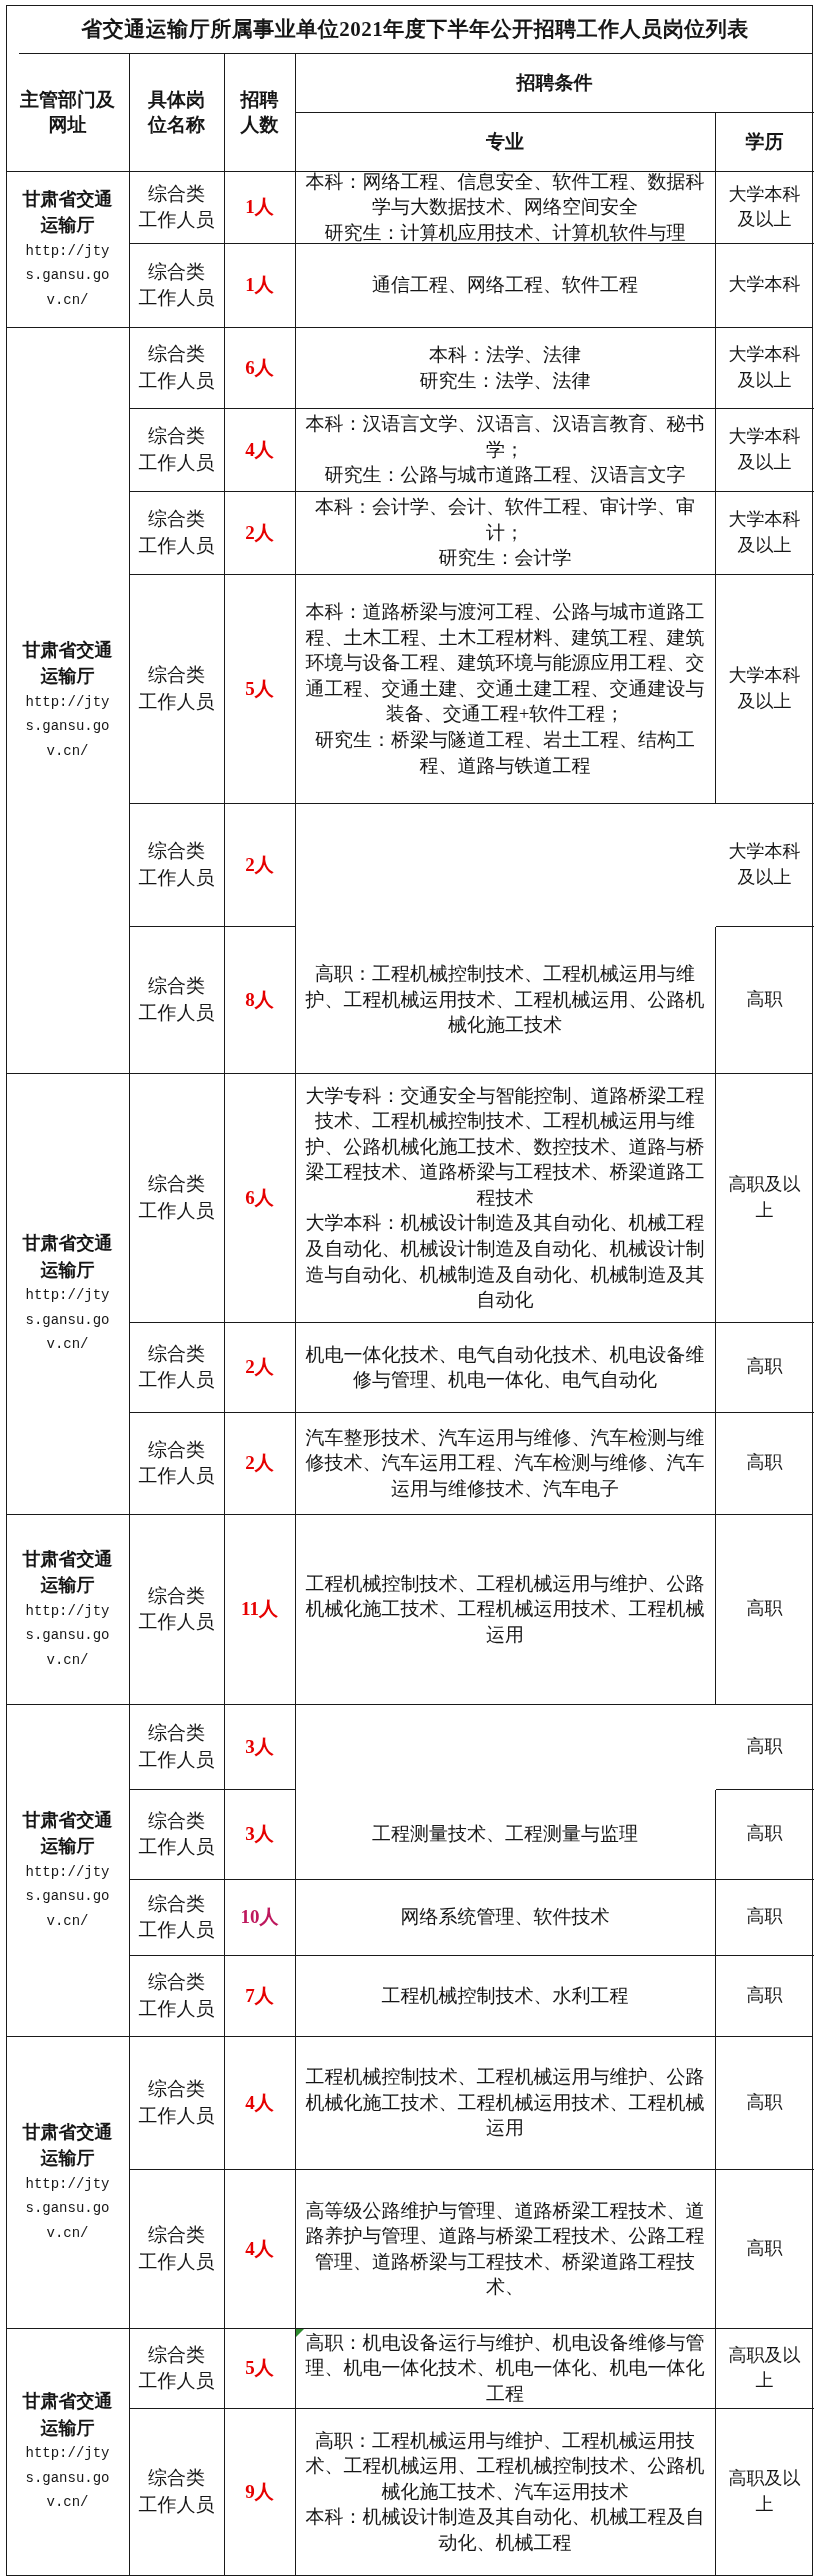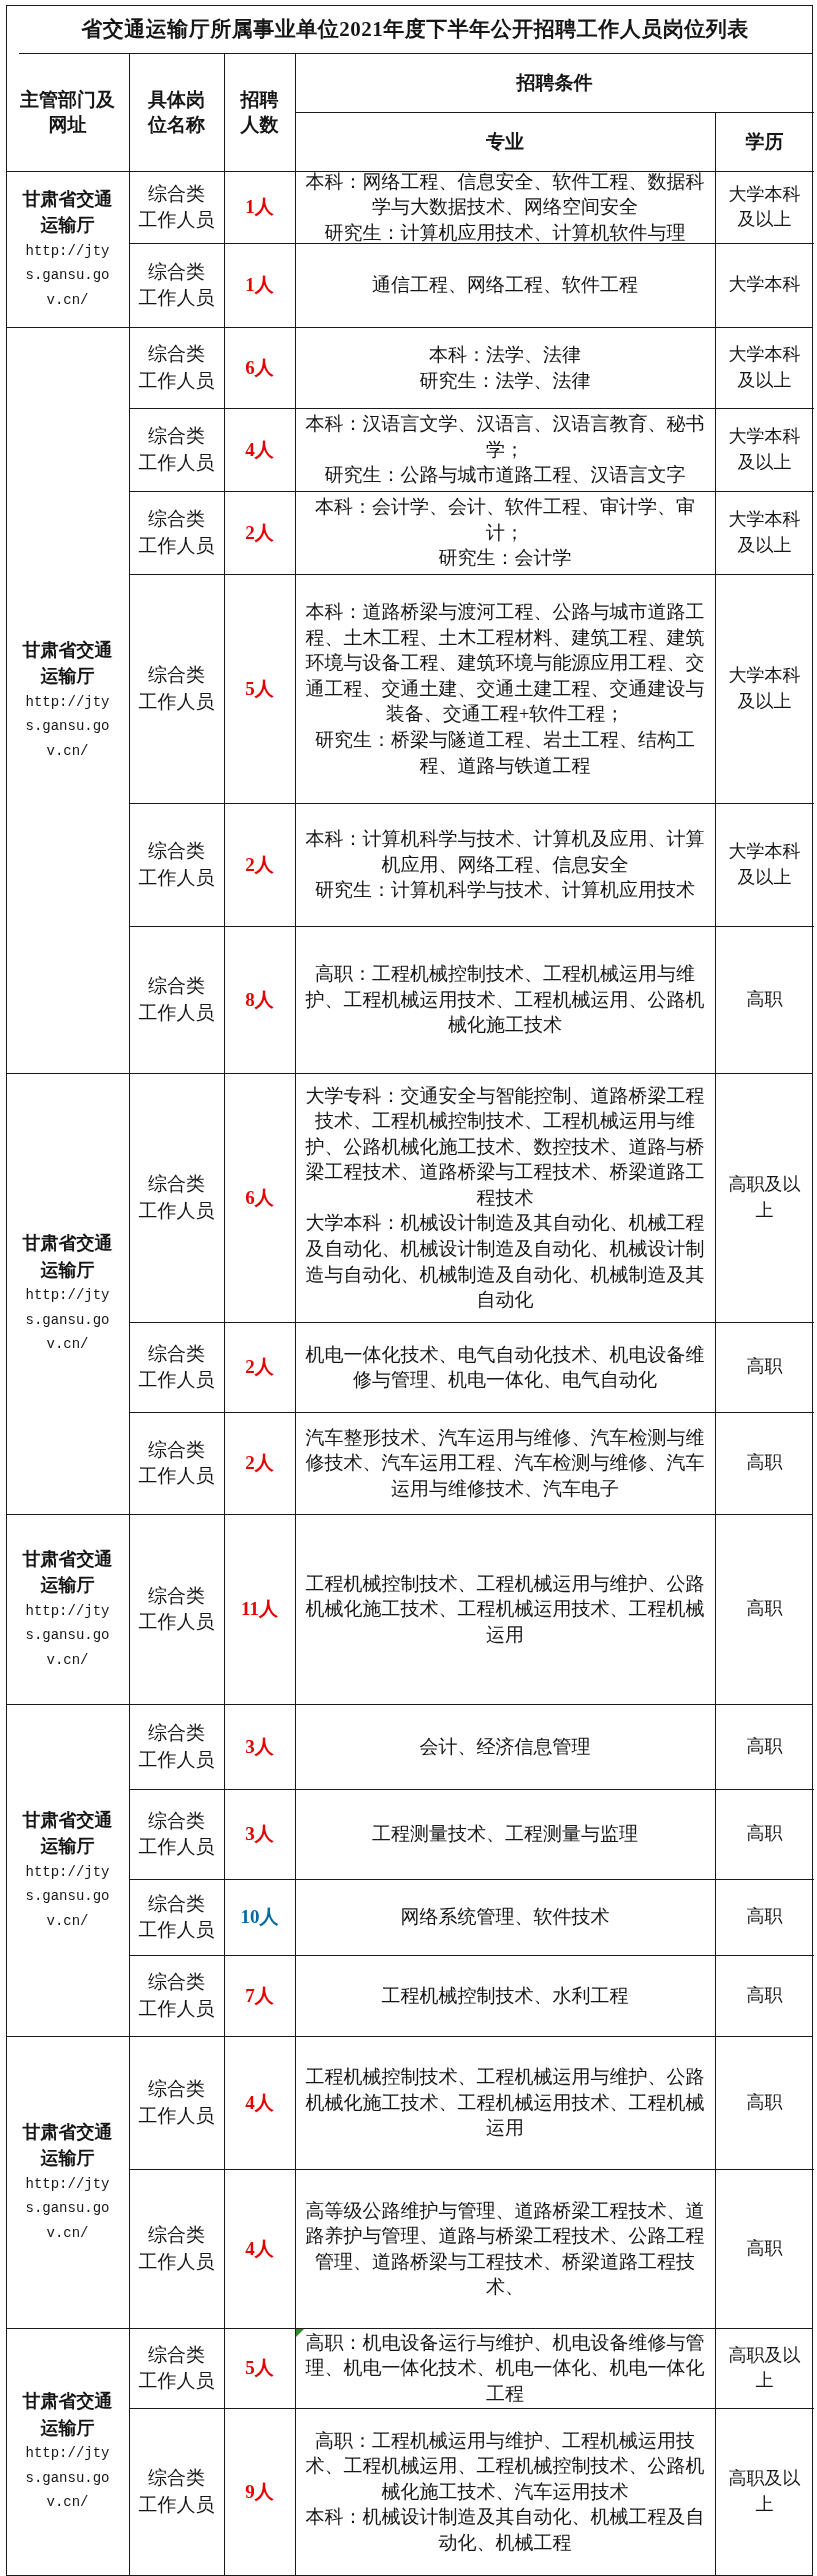--- a/index.html
+++ b/index.html
@@ -106,24 +106,20 @@
 工作人员</div>
           <div class="cell cnt" style="grid-area: 4 / 3; color: rgb(230, 0, 0);">5人</div>
           <div class="cell major" style="grid-area: 4 / 4;">
             <div class="seg">本科：道路桥梁与渡河工程、公路与城市道路工程、土木工程、土木工程材料、建筑工程、建筑环境与设备工程、建筑环境与能源应用工程、交通工程、交通土建、交通土建工程、交通建设与装备、交通工程+软件工程；</div>
             <div class="seg">研究生：桥梁与隧道工程、岩土工程、结构工程、道路与铁道工程</div>
           </div>
           <div class="cell edu last-col" style="grid-area: 4 / 5;">大学本科及以上</div>
           <div class="cell pos" style="grid-area: 5 / 2;">综合类
 工作人员</div>
           <div class="cell cnt" style="grid-area: 5 / 3; color: rgb(230, 0, 0);">2人</div>
-          <div class="cell major" style="grid-area: 5 / 4;">
-            <div class="seg">本科：计算机科学与技术、计算机及应用、计算机应用、网络工程、信息安全</div>
-            <div class="seg">研究生：计算机科学与技术、计算机应用技术</div>
-          </div>
           <div class="cell edu last-col" style="grid-area: 5 / 5;">大学本科及以上</div>
           <div class="cell pos no-bb" style="grid-area: 6 / 2;">综合类
 工作人员</div>
           <div class="cell cnt no-bb" style="grid-area: 6 / 3; color: rgb(230, 0, 0);">8人</div>
           <div class="cell major no-bb" style="grid-area: 6 / 4;">
             <div class="seg">高职：工程机械控制技术、工程机械运用与维护、工程机械运用技术、工程机械运用、公路机械化施工技术</div>
           </div>
           <div class="cell edu last-col no-bb" style="grid-area: 6 / 5;">高职</div>
         </div>
         <div class="block" style="grid-template-rows: 249px 90px 101px;">
@@ -168,34 +164,31 @@
           <div class="cell edu last-col no-bb" style="grid-area: 1 / 5;">高职</div>
         </div>
         <div class="block" style="grid-template-rows: 85px 90px 76px 80px;">
           <div class="cell dept-cell no-bb" style="grid-area: 1 / 1 / span 4;">
             <span class="dept-name">甘肃省交通运输厅</span>
             <span class="dept-url">http://jtys.gansu.gov.cn/</span>
           </div>
           <div class="cell pos" style="grid-area: 1 / 2;">综合类
 工作人员</div>
           <div class="cell cnt" style="grid-area: 1 / 3; color: rgb(230, 0, 0);">3人</div>
-          <div class="cell major" style="grid-area: 1 / 4;">
-            <div class="seg">会计、经济信息管理</div>
-          </div>
           <div class="cell edu last-col" style="grid-area: 1 / 5;">高职</div>
           <div class="cell pos" style="grid-area: 2 / 2;">综合类
 工作人员</div>
           <div class="cell cnt" style="grid-area: 2 / 3; color: rgb(230, 0, 0);">3人</div>
           <div class="cell major" style="grid-area: 2 / 4;">
             <div class="seg">工程测量技术、工程测量与监理</div>
           </div>
           <div class="cell edu last-col" style="grid-area: 2 / 5;">高职</div>
           <div class="cell pos" style="grid-area: 3 / 2;">综合类
 工作人员</div>
-          <div class="cell cnt" style="grid-area: 3 / 3; color: #0369a1;">10人</div>
+          <div class="cell cnt" style="grid-area: 3 / 3; color: #be185d;">10人</div>
           <div class="cell major" style="grid-area: 3 / 4;">
             <div class="seg">网络系统管理、软件技术</div>
           </div>
           <div class="cell edu last-col" style="grid-area: 3 / 5;">高职</div>
           <div class="cell pos no-bb" style="grid-area: 4 / 2;">综合类
 工作人员</div>
           <div class="cell cnt no-bb" style="grid-area: 4 / 3; color: rgb(230, 0, 0);">7人</div>
           <div class="cell major no-bb" style="grid-area: 4 / 4;">
             <div class="seg">工程机械控制技术、水利工程</div>
           </div>

